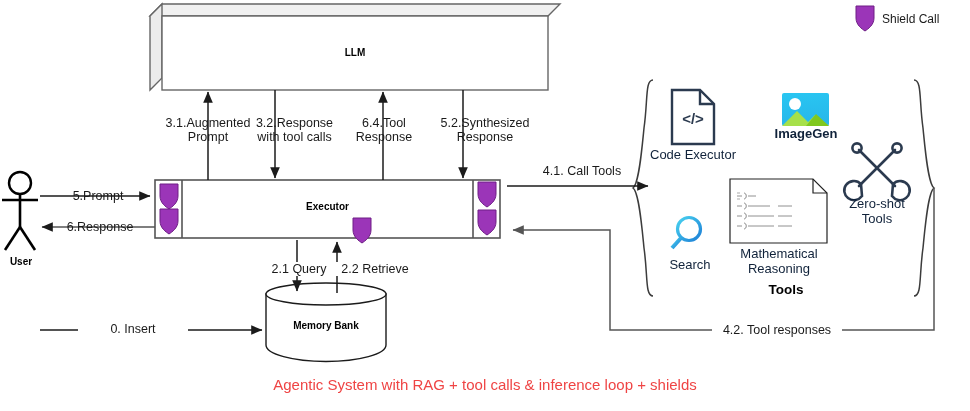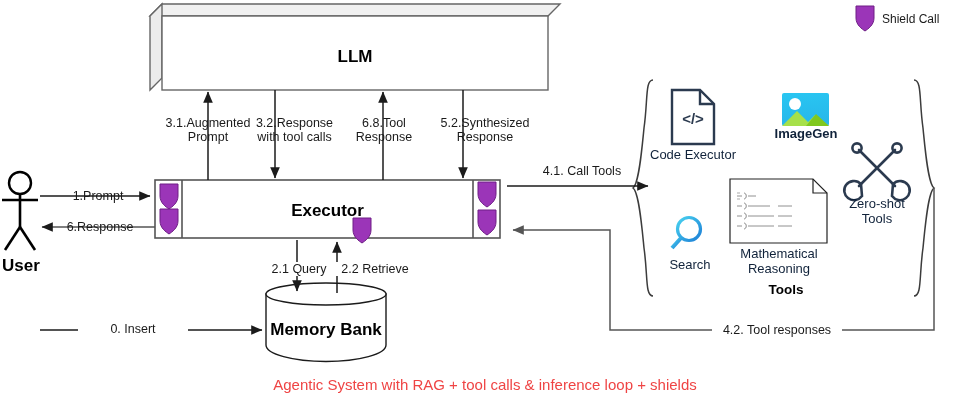--- a/index.html
+++ b/index.html
@@ -1,21 +1,21 @@
 <!DOCTYPE html>
 <html><head>
 <meta charset="utf-8">
 <style>
   html,body{margin:0;padding:0;background:#ffffff;}
   body{font-family:"Liberation Sans",sans-serif;color:#000;}
   #stage{position:relative;width:970px;height:411px;overflow:hidden;background:#fff;}
   .lbl{position:absolute;font-size:12.5px;line-height:14px;color:#1a1a1a;white-space:pre;}
   .lbl.c{text-align:center;}
   svg.layer{position:absolute;left:0;top:0;width:970px;height:411px;overflow:visible;}
-  .ttl{position:absolute;font-size:17px;font-weight:bold;}
+  .ttl{position:absolute;font-size:10px;font-weight:bold;}
   .iconlbl{position:absolute;font-size:13px;text-align:center;color:#10223a;line-height:15px;}
   .caption{position:absolute;font-size:15px;color:#ef4444;}
 </style>
 </head>
 <body>
 
 <div id="stage">
 
   <svg class="layer" viewBox="0 0 970 411">
     <defs>
@@ -145,29 +145,29 @@
       <path d="M861,184 c-5,-5 -12,-3 -15,1 c-3,4 -2,10 2,13 c5,4 11,2 14,-2 z"></path>
     </g>
   </svg>
 
   <div class="ttl" style="left:162px;top:47px;width:386px;text-align:center;">LLM</div>
   <div class="ttl" style="left:182px;top:201px;width:291px;text-align:center;">Executor</div>
   <div class="ttl" style="left:266px;top:320px;width:120px;text-align:center;">Memory Bank</div>
   <div class="ttl" style="left:0px;top:256px;width:42px;text-align:center;">User</div>
   <div class="ttl" style="left:726px;top:282px;width:120px;text-align:center;font-size:13.5px;">Tools</div>
 
-  <div class="lbl c" style="left:55px;top:189px;width:86px;">1.Prompt</div>
+  <div class="lbl c" style="left:55px;top:189px;width:86px;">5.Prompt</div>
   <div class="lbl c" style="left:52px;top:220px;width:96px;">6.Response</div>
   <div class="lbl c" style="left:78px;top:322px;width:110px;background:#fff;">0. Insert</div>
 
   <div class="lbl c" style="left:143px;top:116px;width:130px;text-align:center;">3.1.Augmented
 Prompt</div>
   <div class="lbl c" style="left:232px;top:116px;width:125px;">3.2.Response
 with tool calls</div>
-  <div class="lbl c" style="left:334px;top:116px;width:100px;">6.8.Tool
+  <div class="lbl c" style="left:334px;top:116px;width:100px;">6.4.Tool
 Response</div>
   <div class="lbl c" style="left:420px;top:116px;width:130px;">5.2.Synthesized
 Response</div>
 
   <div class="lbl c" style="left:256px;top:262px;width:86px;background:#fff;">2.1 Query</div>
   <div class="lbl c" style="left:330px;top:262px;width:90px;background:#fff;">2.2 Retrieve</div>
 
   <div class="lbl c" style="left:530px;top:164px;width:104px;background:#fff;">4.1. Call Tools</div>
   <div class="lbl c" style="left:712px;top:323px;width:130px;background:#fff;">4.2. Tool responses</div>
 

